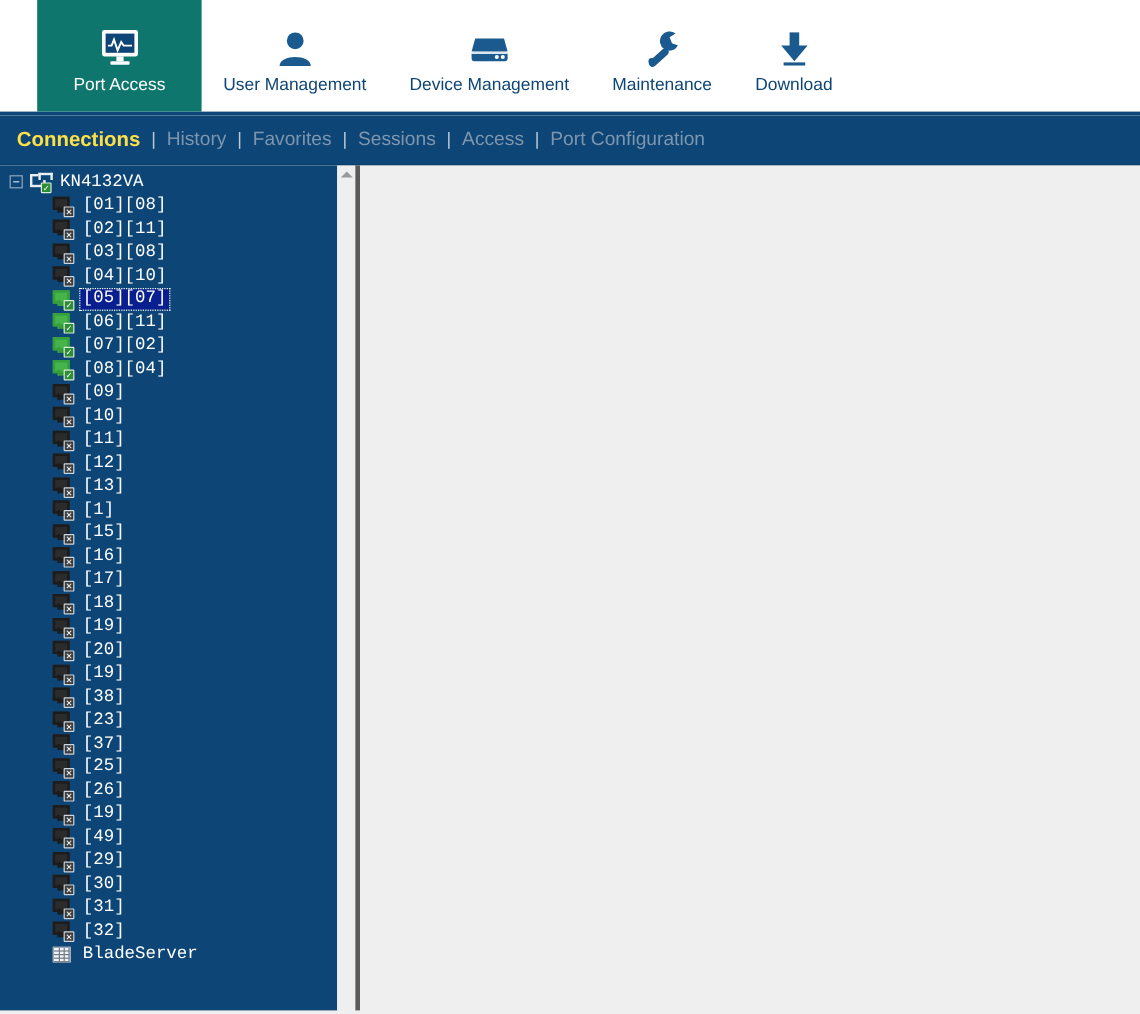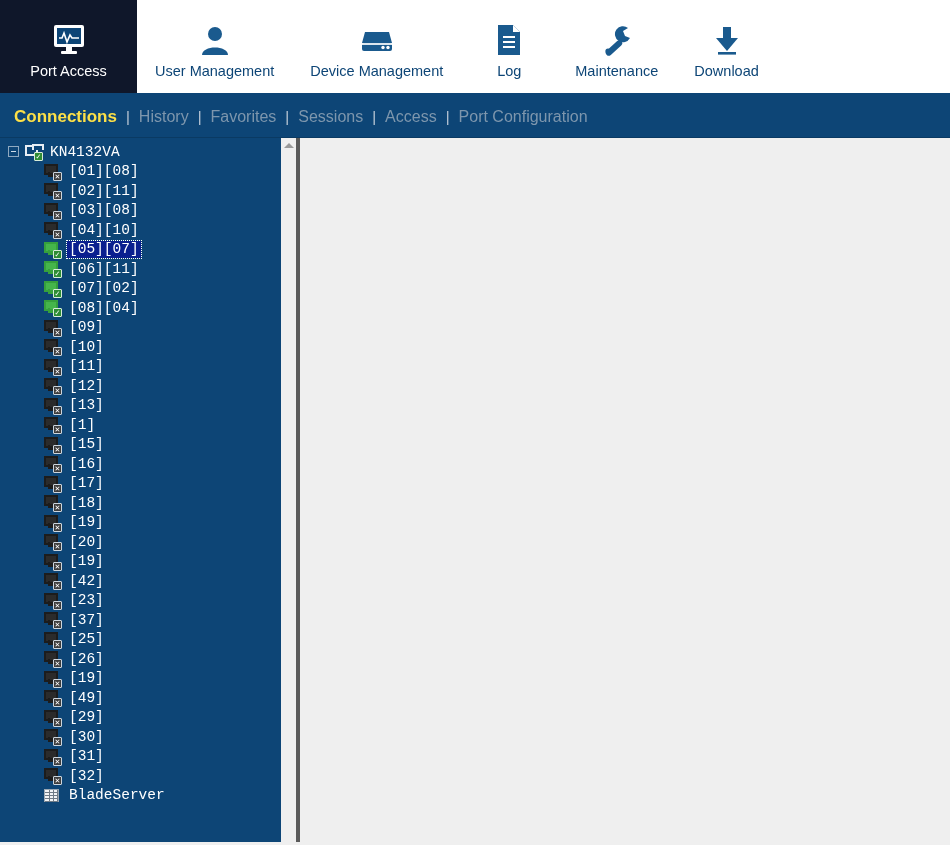--- a/index.html
+++ b/index.html
@@ -25,24 +25,25 @@
     flex-direction: column;
     align-items: center;
     justify-content: center;
     padding: 0 18px;
     min-width: 96px;
     color: #0d4576;
     cursor: pointer;
     user-select: none;
   }
   .topnav-item.active {
-    background: #0f172a;
+    background: #0f766e;
     color: #ffffff;
     width: 137px;
     min-width: 137px;
+    margin-left: 31px;
   }
   .topnav-icon {
     height: 42px;
     display: flex;
     align-items: flex-end;
     justify-content: center;
     margin-bottom: 8px;
   }
   .topnav-icon svg { display: block; }
   .topnav-label {
@@ -292,32 +293,20 @@
         <path d="M5 6 L29 6 L32 17 L2 17 Z" fill="#1a5a8e"></path>
         <rect x="2" y="17" width="30" height="8" rx="2" fill="#1a5a8e"></rect>
         <rect x="2" y="17" width="30" height="2" fill="#ffffff" opacity="0.85"></rect>
         <circle cx="23" cy="21.5" r="1.7" fill="#ffffff"></circle>
         <circle cx="28" cy="21.5" r="1.7" fill="#ffffff"></circle>
       </svg>
     </span>
     <span class="topnav-label">Device Management</span>
   </div>
 
-  <div class="topnav-item">
-    <span class="topnav-icon">
-      <svg width="28" height="32" viewBox="0 0 28 32">
-        <path d="M3 1 L18 1 L25 8 L25 31 L3 31 Z" fill="#1a5a8e"></path>
-        <path d="M18 1 L25 8 L18 8 Z" fill="#ffffff"></path>
-        <rect x="8" y="12" width="12" height="2" fill="#ffffff"></rect>
-        <rect x="8" y="17" width="12" height="2" fill="#ffffff"></rect>
-        <rect x="8" y="22" width="12" height="2" fill="#ffffff"></rect>
-      </svg>
-    </span>
-    <span class="topnav-label">Log</span>
-  </div>
 
   <div class="topnav-item">
     <span class="topnav-icon">
       <svg width="32" height="32" viewBox="0 0 32 32">
         <path d="M27 4 a8 8 0 1 0 2 10 l-5 -2 -2 -5 Z" fill="#1a5a8e"></path>
         <rect x="3" y="21" width="20" height="6" rx="3" transform="rotate(-42 13 24)" fill="#1a5a8e"></rect>
         <circle cx="7" cy="27" r="2.6" fill="#1a5a8e"></circle>
       </svg>
     </span>
     <span class="topnav-label">Maintenance</span>
@@ -507,21 +496,21 @@
             <span class="ico-monitor"></span>
             <span class="badge x">✕</span>
           </span>
           <span class="node-label">[19]</span>
         </div>
         <div class="tree-node">
           <span class="node-icon">
             <span class="ico-monitor"></span>
             <span class="badge x">✕</span>
           </span>
-          <span class="node-label">[42]</span>
+          <span class="node-label">[38]</span>
         </div>
         <div class="tree-node">
           <span class="node-icon">
             <span class="ico-monitor"></span>
             <span class="badge x">✕</span>
           </span>
           <span class="node-label">[23]</span>
         </div>
         <div class="tree-node">
           <span class="node-icon">

